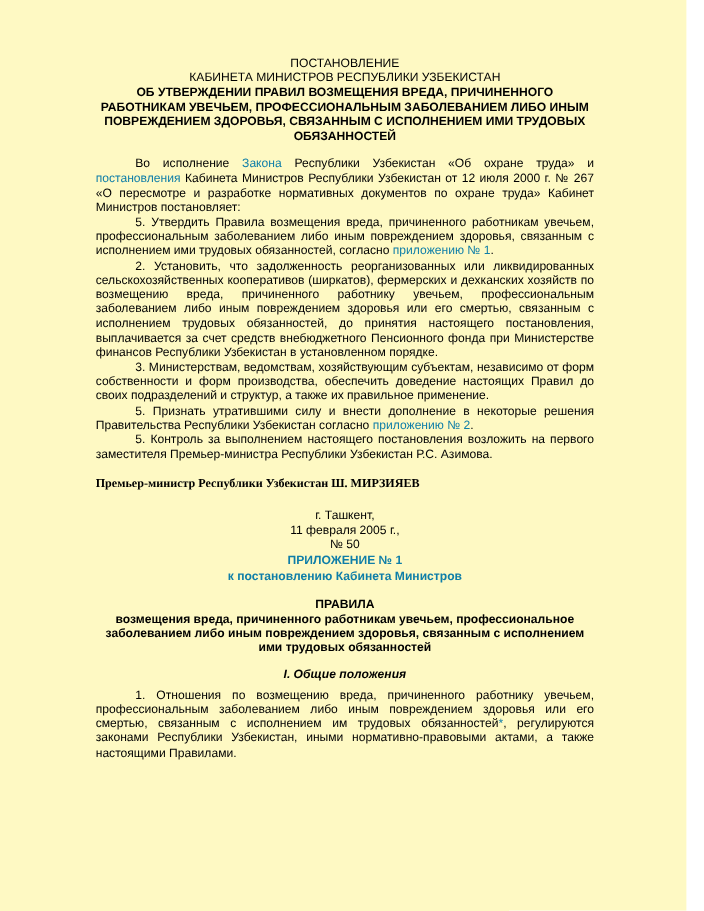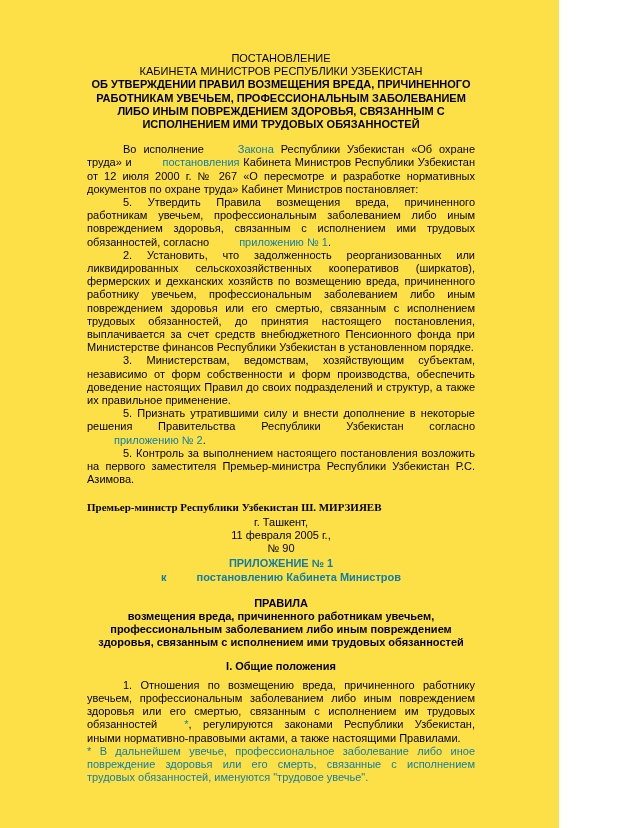--- a/index.html
+++ b/index.html
@@ -1,38 +1,38 @@
 <!DOCTYPE html>
 <html style="--accent: #0f7ea8;"><head>
 <meta charset="utf-8">
 <style>
   html, body { margin: 0; padding: 0; background: #ffffff; }
   .page {
-    width: 559px;
+    width: 624px;
     min-height: 828px;
     box-sizing: border-box;
-    background: #fde047;
+    background: #fef9c3;
     padding: 52px 84px 20px 87px;
     font-family: "Liberation Sans", sans-serif;
     font-size: 11px;
     line-height: 13.2px;
     color: #000000;
   }
   .center { text-align: center; margin: 0; }
   .bold { font-weight: 700; }
   .para { margin: 0; text-align: justify; text-indent: 36px; }
   .teal { color: var(--accent, #0f7ea8); }
-  a.doclink { color: var(--accent, #0f7ea8); text-decoration: none; cursor: pointer; margin-left: 27px; }
+  a.doclink { color: var(--accent, #0f7ea8); text-decoration: none; cursor: pointer; }
   .note { color: var(--accent, #0f7ea8); text-indent: 0; }
   .decree-body { margin-top: 12px; }
   .signature { margin-top: 14px; font-family: Liberation Serif, serif; }
-  .dateline { margin-top: 2px; }
+  .dateline { margin-top: 15px; }
   .appendix { margin-top: 2px; font-weight: bold; }
   .rules-title { margin-top: 13px; }
-  .section-heading { margin-top: 10px; }
+  .section-heading { margin-top: 10px; font-style: italic; }
   .rules-body { margin-top: 6px; }
 </style>
 </head>
 <body>
 
 <div class="page">
 
   <div class="center">ПОСТАНОВЛЕНИЕ</div>
   <div class="center">КАБИНЕТА МИНИСТРОВ РЕСПУБЛИКИ УЗБЕКИСТАН</div>
   <div class="center bold">ОБ УТВЕРЖДЕНИИ ПРАВИЛ ВОЗМЕЩЕНИЯ ВРЕДА, ПРИЧИНЕННОГО РАБОТНИКАМ УВЕЧЬЕМ, ПРОФЕССИОНАЛЬНЫМ ЗАБОЛЕВАНИЕМ ЛИБО ИНЫМ ПОВРЕЖДЕНИЕМ ЗДОРОВЬЯ, СВЯЗАННЫМ С ИСПОЛНЕНИЕМ ИМИ ТРУДОВЫХ ОБЯЗАННОСТЕЙ</div>
@@ -44,30 +44,29 @@
       <p class="para"><span>3. Министерствам, ведомствам, хозяйствующим субъектам, независимо от форм собственности и форм производства, обеспечить доведение настоящих Правил до своих подразделений и структур, а также их правильное применение.</span></p>
       <p class="para"><span>5. Признать утратившими силу и внести дополнение в некоторые решения Правительства Республики Узбекистан согласно </span><a class="doclink" href="#">приложению № 2</a><span>.</span></p>
       <p class="para"><span>5. Контроль за выполнением настоящего постановления возложить на первого заместителя Премьер-министра Республики Узбекистан Р.С. Азимова.</span></p>
     </div>
 
   <div class="signature bold">Премьер-министр Республики Узбекистан Ш. МИРЗИЯЕВ</div>
 
   <div class="dateline">
       <div class="center"><span>г. Ташкент,</span></div>
       <div class="center"><span>11 февраля 2005 г.,</span></div>
-      <div class="center"><span>№ 90</span></div>
+      <div class="center"><span>№ 50</span></div>
     </div>
 
   <div class="appendix">
       <div class="center teal"><span>ПРИЛОЖЕНИЕ № 1</span></div>
       <div class="center teal"><span>к </span><a class="doclink" href="#">постановлению</a><span> Кабинета Министров</span></div>
     </div>
 
   <div class="center bold rules-title">ПРАВИЛА</div>
-  <div class="center bold">возмещения вреда, причиненного работникам увечьем, профессиональным заболеванием либо иным повреждением здоровья, связанным с исполнением ими трудовых обязанностей</div>
+  <div class="center bold">возмещения вреда, причиненного работникам увечьем, профессиональное заболеванием либо иным повреждением здоровья, связанным с исполнением ими трудовых обязанностей</div>
   <div class="center bold section-heading">I. Общие положения</div>
 
   <div class="rules-body">
       <p class="para"><span>1. Отношения по возмещению вреда, причиненного работнику увечьем, профессиональным заболеванием либо иным повреждением здоровья или его смертью, связанным с исполнением им трудовых обязанностей</span><a class="doclink" href="#">*</a><span>, регулируются законами Республики Узбекистан, иными нормативно-правовыми актами, а также настоящими Правилами.</span></p>
-      <p class="para note"><span>* В дальнейшем увечье, профессиональное заболевание либо иное повреждение здоровья или его смерть, связанные с исполнением трудовых обязанностей, именуются "трудовое увечье".</span></p>
     </div>
 
 </div>
 
 </body></html>

